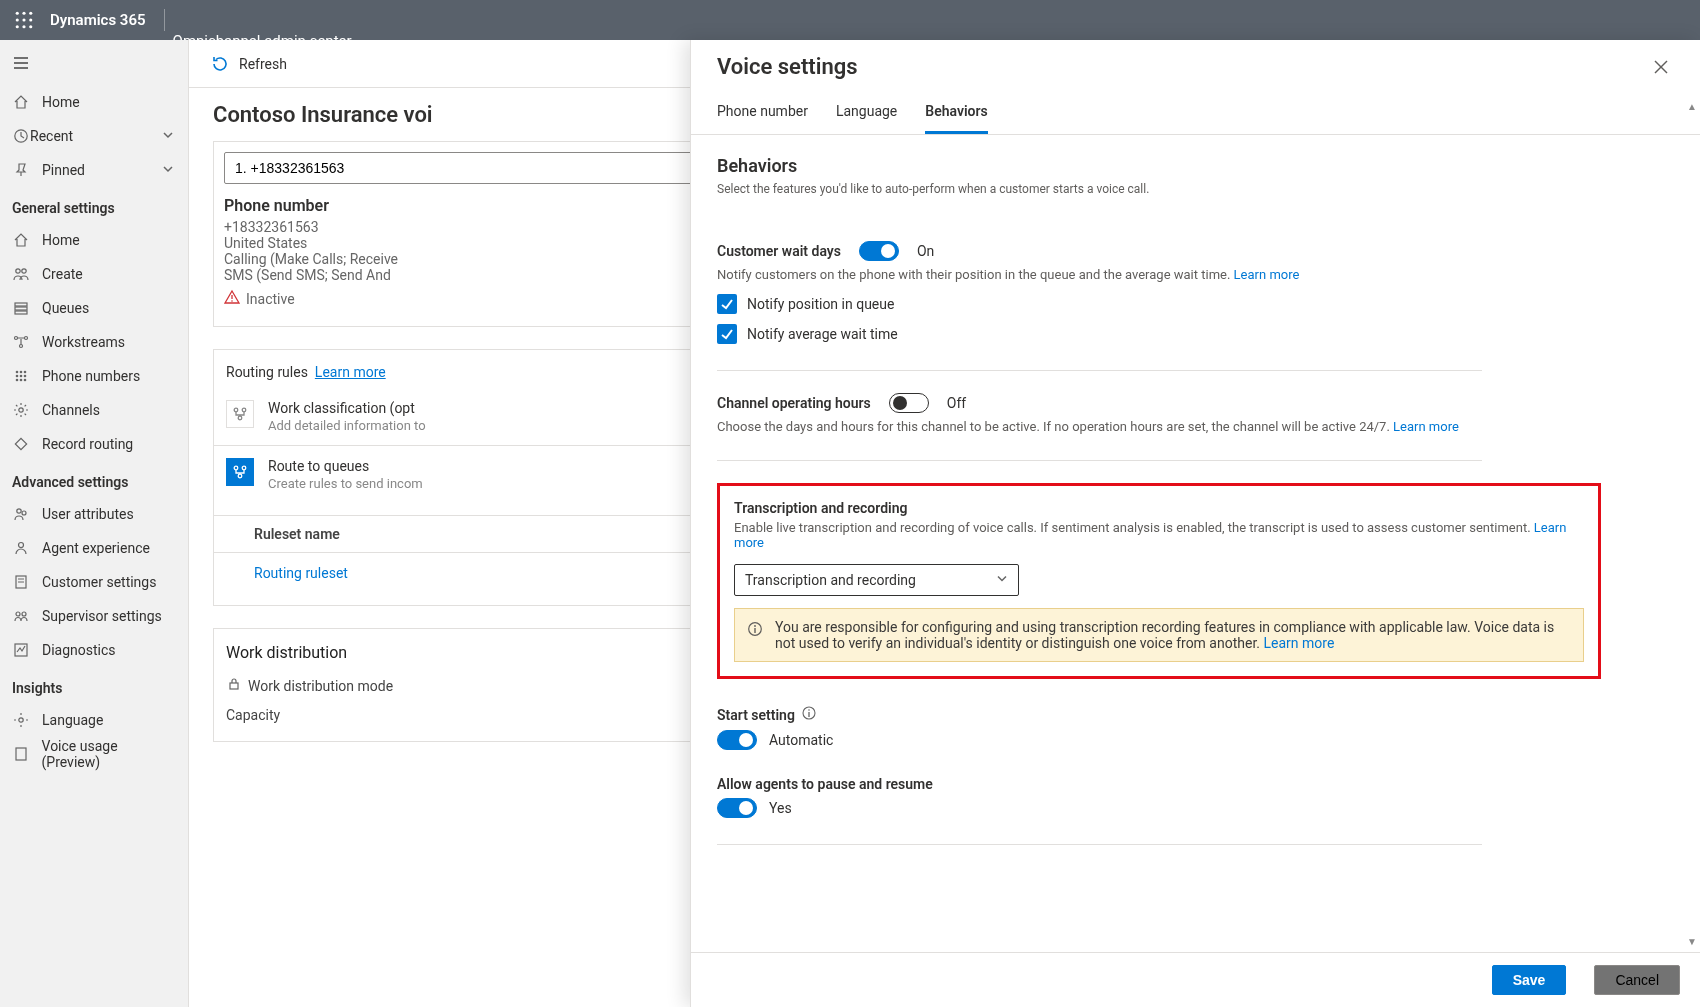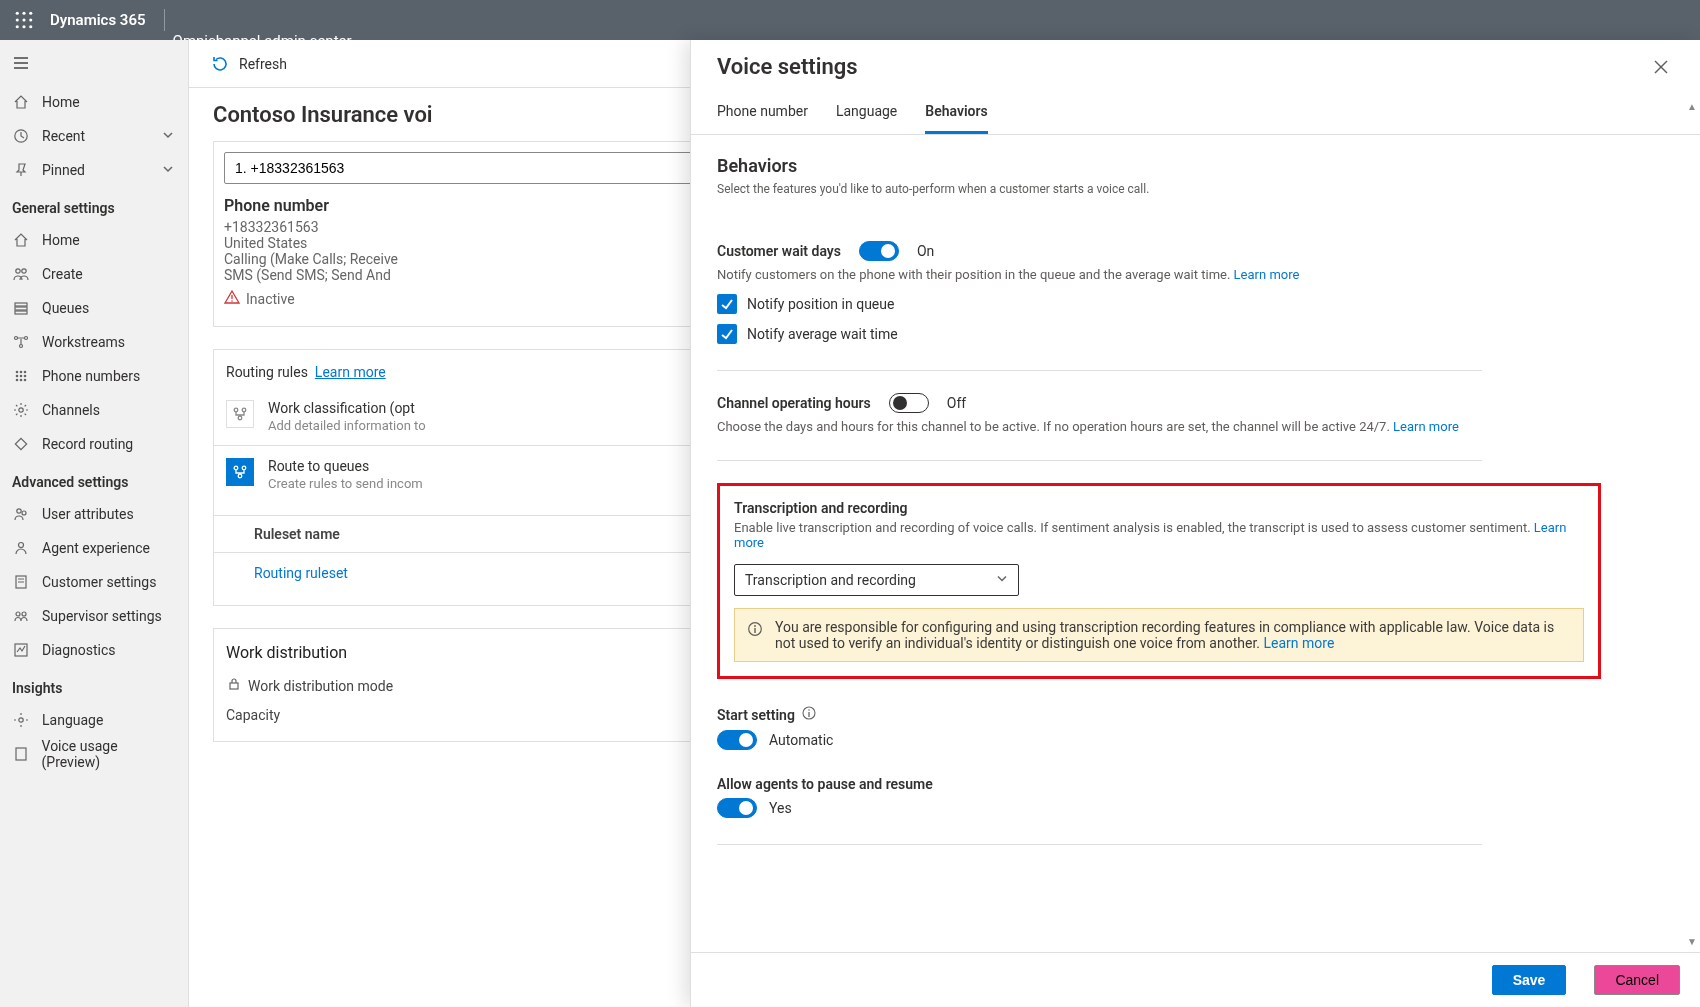--- a/index.html
+++ b/index.html
@@ -254,21 +254,21 @@
   .info-banner a { color: var(--link); text-decoration:none; }
 
   .flyout-footer {
     border-top: 1px solid var(--border);
     padding: 12px 20px;
     display: flex; justify-content: flex-end; gap: 28px;
   }
   .btn {
     padding: 6px 20px;
     border: 1px solid #8a8886;
-    background: #ec4899;
+    background: #737373;
     border-radius: 2px;
     font-size: 14px;
     cursor: pointer;
   }
   .btn.primary {
     background: var(--accent);
     border-color: var(--accent);
     color: #fff;
     font-weight: 600;
   }
@@ -328,21 +328,21 @@
 
     <div class="sb-item">
       <span class="sb-icon">
           <svg class="svgicon" viewBox="0 0 16 16">
             <path fill="none" stroke="#666" stroke-width="1.2" d="M2 8 L8 2 L14 8 M4 7 V14 H12 V7"></path>
           </svg>
         </span>
       <span class="sb-label">Home</span>
     </div>
     <div class="sb-item sb-item-expand">
-      <span style="display:flex;gap:12px;">
+      <span style="display:flex;gap:0;">
         <span class="sb-icon">
             <svg class="svgicon" viewBox="0 0 16 16">
               <circle cx="8" cy="8" r="6.2" fill="none" stroke="#666" stroke-width="1.2"></circle>
               <polyline points="8,4 8,8 11,10" fill="none" stroke="#666" stroke-width="1.2"></polyline>
             </svg>
           </span>
         <span class="sb-label">Recent</span>
       </span>
       <span class="chevron"><svg class="svgicon" viewBox="0 0 16 16">
             <polyline points="4,6 8,10 12,6" fill="none" stroke="#666" stroke-width="1.5"></polyline>

